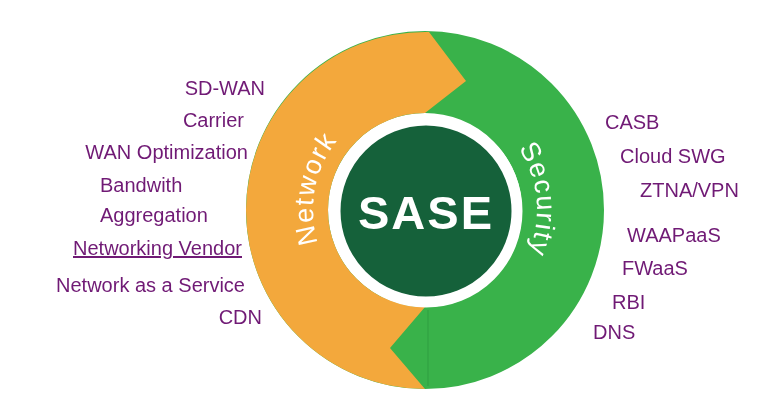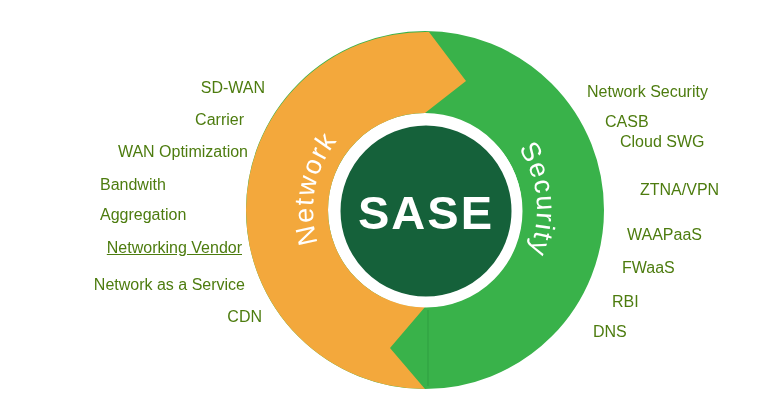--- a/index.html
+++ b/index.html
@@ -15,23 +15,23 @@
     overflow: hidden;
     font-family: "Liberation Sans", sans-serif;
   }
   .ring-svg {
     position: absolute;
     left: 0;
     top: 0;
   }
   .item-label {
     position: absolute;
-    font-size: 16px;
+    font-size: 20px;
     line-height: 28px;
-    color: #4d7c0f;
+    color: #701a75;
     white-space: nowrap;
   }
   .item-label.wrap {
     white-space: normal;
     max-width: 118px;
     text-align: left;
     line-height: 30px;
   }
   .ring-word {
     font-family: "Liberation Sans", sans-serif;
@@ -84,22 +84,21 @@
   </svg>
 
   <div class="item-label" style="right:503px; top:74px;">SD-WAN</div>
   <div class="item-label" style="right:524px; top:106px;text-align:center;">Carrier</div>
   <div class="item-label" style="right:520px; top:138px;text-align:center;">WAN Optimization</div>
   <div class="item-label wrap" style="right:550px; top:170px;">Bandwith Aggregation</div>
   <div class="item-label" style="right:526px; top:234px;text-decoration:underline;">Networking Vendor</div>
   <div class="item-label" style="right:523px; top:271px;">Network as a Service</div>
   <div class="item-label" style="right:506px; top:303px;">CDN</div>
 
-  <div class="item-label" style="left:587px; top:78px;">Network Security</div>
   <div class="item-label" style="left:605px; top:108px;">CASB</div>
-  <div class="item-label" style="left:620px; top:128px;">Cloud SWG</div>
+  <div class="item-label" style="left:620px; top:142px;">Cloud SWG</div>
   <div class="item-label" style="left:640px; top:176px;">ZTNA/VPN</div>
   <div class="item-label" style="left:627px; top:221px;">WAAPaaS</div>
   <div class="item-label" style="left:622px; top:254px;">FWaaS</div>
   <div class="item-label" style="left:612px; top:288px;">RBI</div>
   <div class="item-label" style="left:593px; top:318px;">DNS</div>
 
 </div>
 
 </body></html>

